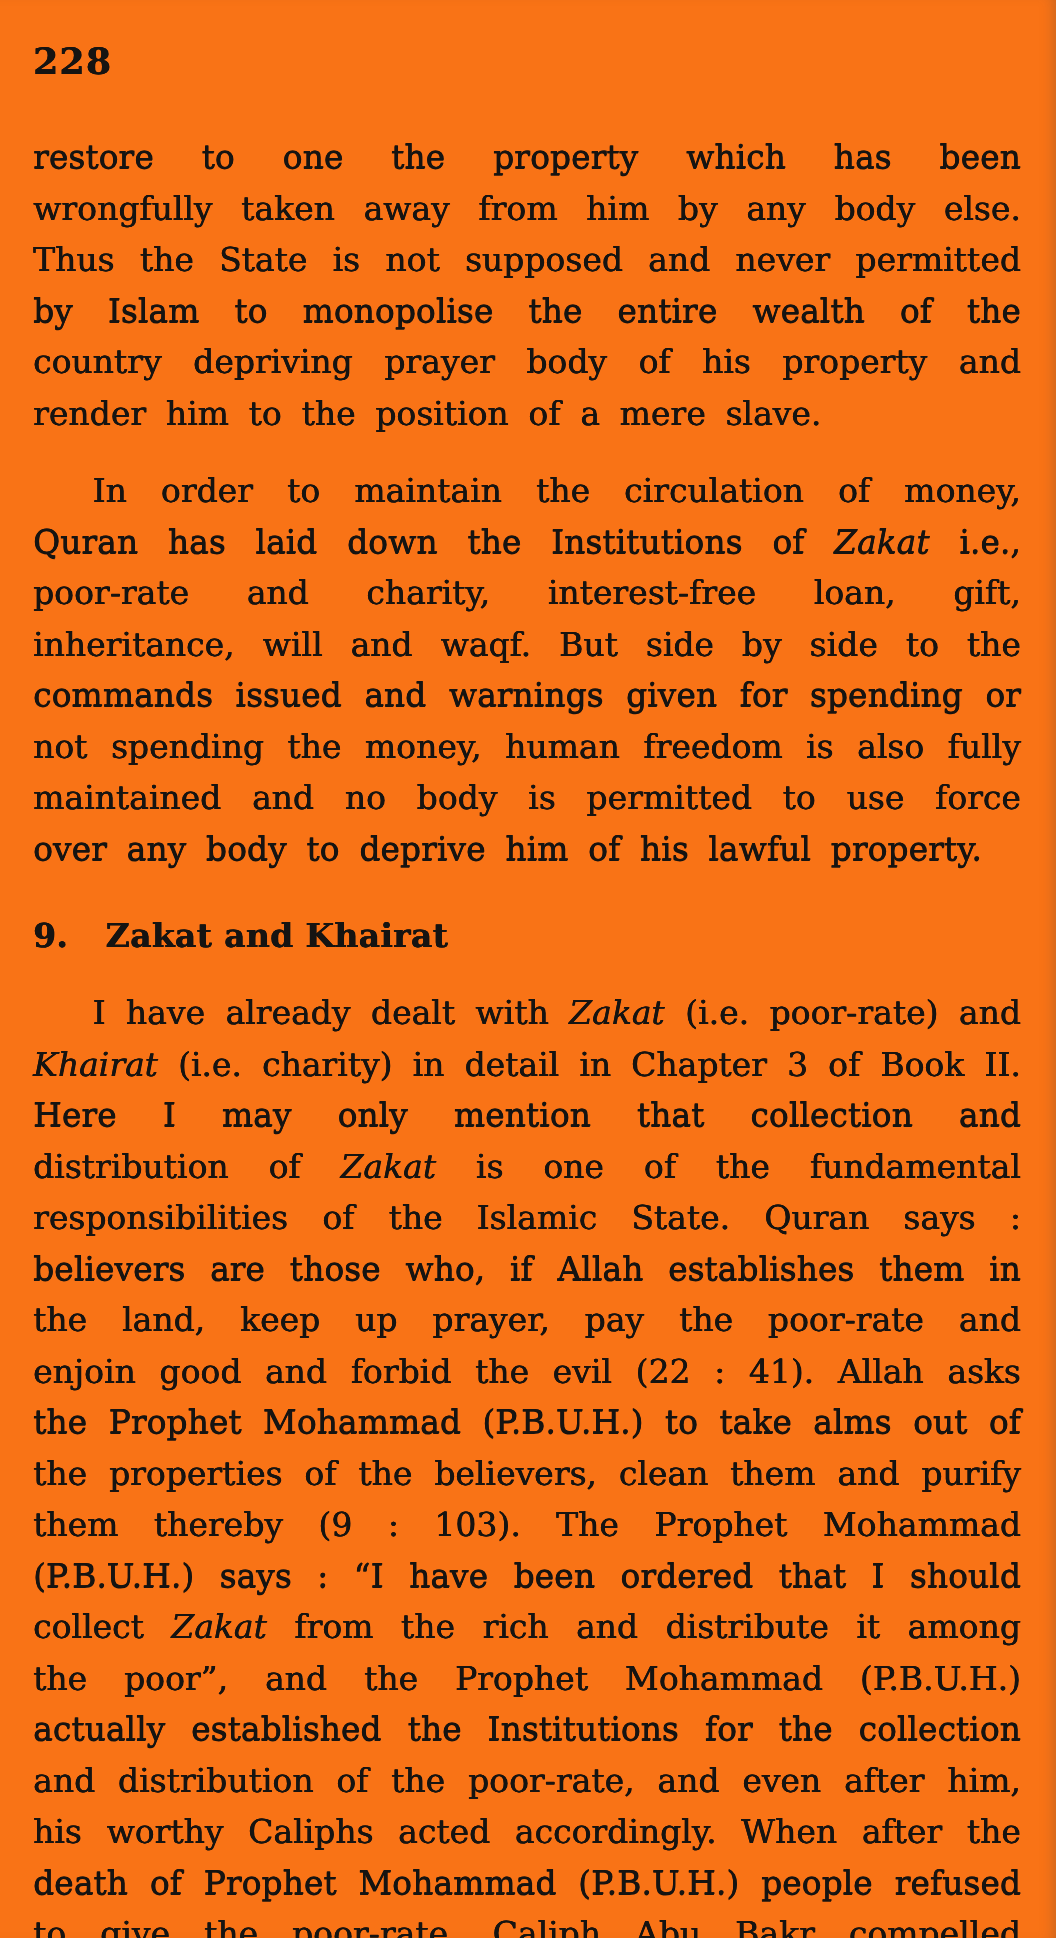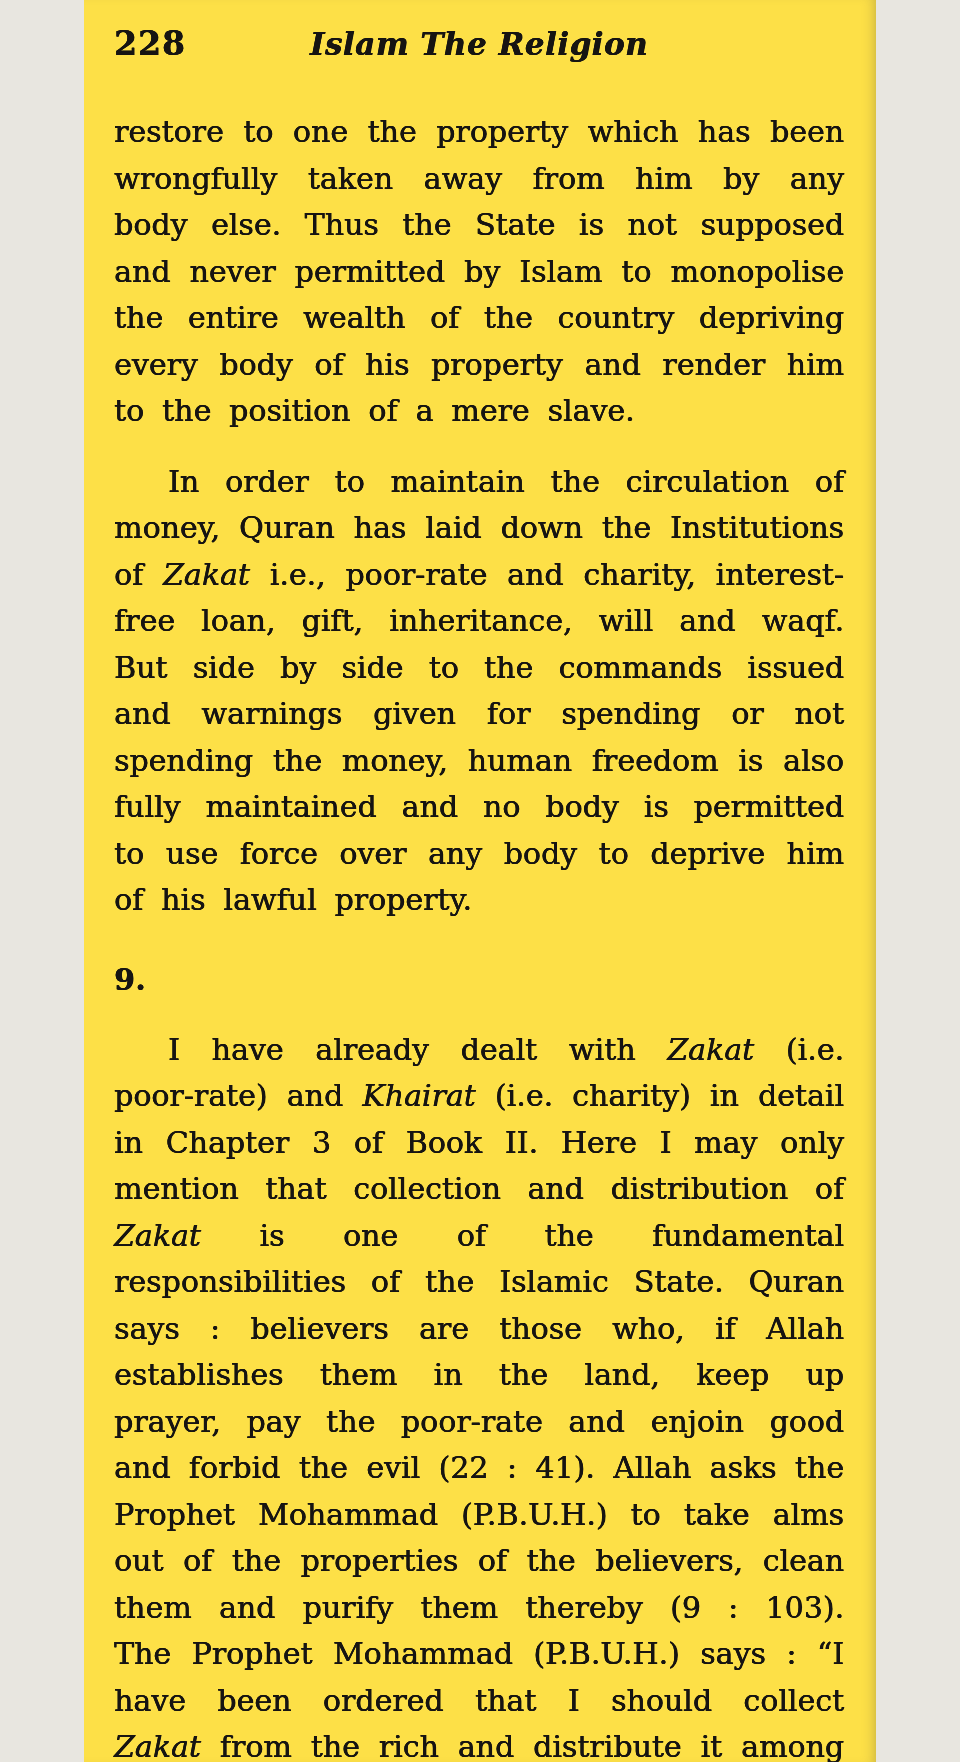--- a/index.html
+++ b/index.html
@@ -2,28 +2,28 @@
 <html><head>
 <meta charset="utf-8">
 <style>
   html, body {
     margin: 0;
     padding: 0;
     background: #e8e6e0;
   }
   .scan-page {
     position: relative;
-    width: 792px;
+    width: 960px;
     height: 1762px;
     margin: 0 auto;
     box-sizing: border-box;
-    background: #fde047;
+    background: #f97316;
     color: #161412;
     font-family: "DejaVu Serif", "Liberation Serif", serif;
-    padding: 24px 32px 0 30px;
+    padding: 36px 32px 0 30px;
     overflow: hidden;
     
     box-shadow: inset -10px 0 14px -10px rgba(60,60,60,0.35);
   }
   
   .ink {
     text-shadow: 0.45px 0 0 currentColor, 0 0.3px 0 currentColor;
   }
 
   .page-header {
@@ -74,30 +74,30 @@
     margin-right: 34px;
   }
 </style>
 </head>
 <body>
 
 <div class="scan-page">
 
   <header class="page-header ink">
     <span class="page-number">228</span>
-    <span class="running-title">Islam The Religion</span>
   </header>
 
   <main class="page-body ink">
 
-    <p class="continued"><span>restore to one the property which has been wrongfully taken away from him by any body else.  Thus the State is not supposed and never permitted by Islam to monopolise the entire wealth of the country depriving every body of his property and render him to the position of a mere slave.</span></p>
+    <p class="continued"><span>restore to one the property which has been wrongfully taken away from him by any body else.  Thus the State is not supposed and never permitted by Islam to monopolise the entire wealth of the country depriving prayer body of his property and render him to the position of a mere slave.</span></p>
 
     <p><span>In order to maintain the circulation of money, Quran has laid down the Institutions of </span><i>Zakat</i><span> i.e., poor-rate and charity, interest-free loan, gift, inheritance, will and waqf. But side by side to the commands issued and warnings given for spending or not spending the money, human freedom is also fully maintained and no body is permitted to use force over any body to deprive him of his lawful property.</span></p>
 
     <h2 class="section-heading">
       <span class="section-number">9.</span>
+      <span class="section-title">Zakat and Khairat</span>
     </h2>
 
     <p><span>I have already dealt with </span><i>Zakat</i><span> (i.e. poor-rate) and </span><i>Khairat</i><span> (i.e. charity) in detail in Chapter 3 of Book II. Here I may only mention that collection and distribution of </span><i>Zakat</i><span> is one of the fundamental responsibilities of the Islamic State.  Quran says : believers are those who, if Allah establishes them in the land, keep up prayer, pay the poor-rate and enjoin good and forbid the evil (22 : 41). Allah asks the Prophet Mohammad (P.B.U.H.) to take alms out of the properties of the believers, clean them and purify them thereby (9 : 103).  The Prophet Mohammad (P.B.U.H.) says : “I have been ordered that I should collect </span><i>Zakat</i><span> from the rich and distribute it among the poor”, and the Prophet Mohammad (P.B.U.H.) actually established the Institutions for the collection and distribution of the poor-rate, and even after him, his worthy Caliphs acted accordingly.  When after the death of Prophet Mohammad (P.B.U.H.) people refused to give the poor-rate, Caliph Abu Bakr compelled them to pay the same.</span></p>
 
   </main>
 
 </div>
 
 </body></html>

